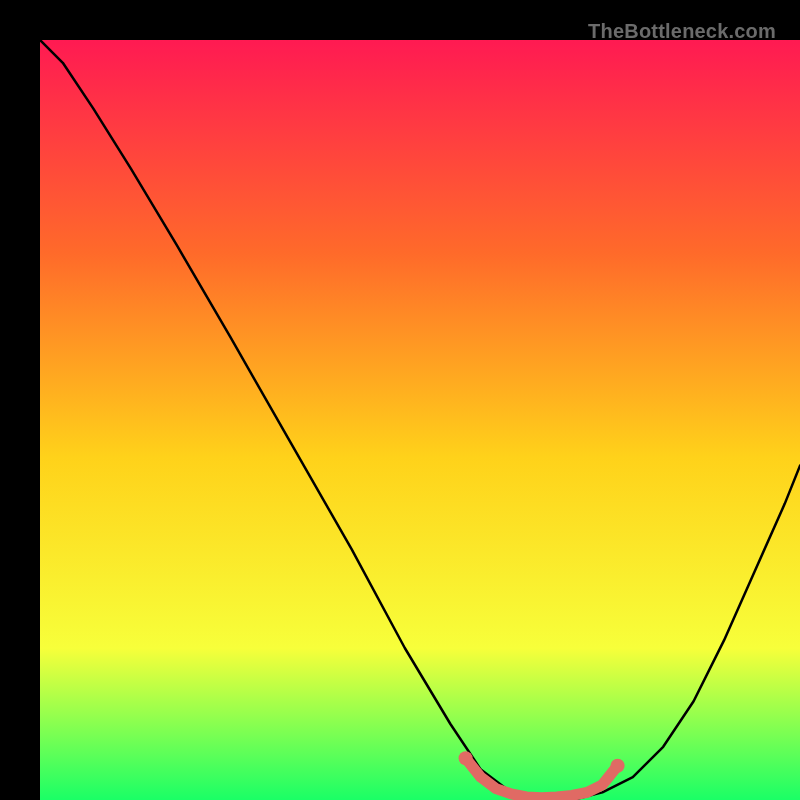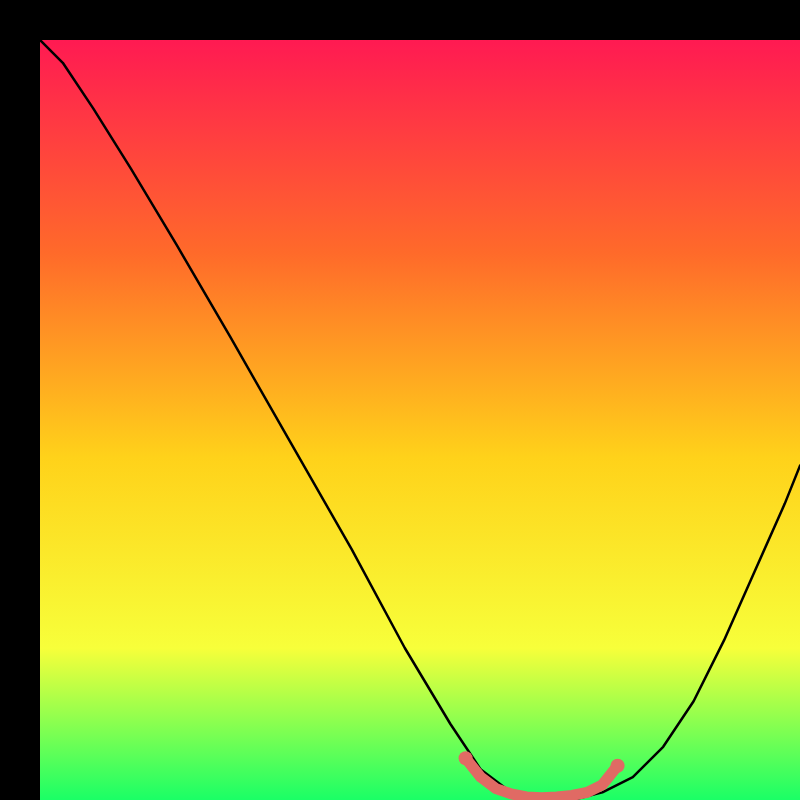--- a/index.html
+++ b/index.html
@@ -37,20 +37,21 @@
     height: 760px;
   }
   svg {
     display: block;
   }
 </style>
 </head>
 <body>
 
 <div class="frame">
+  <div class="watermark">TheBottleneck.com</div>
   <div class="plot-area">
     <svg id="chart-svg" width="760" height="760" viewBox="0 0 760 760" preserveAspectRatio="none">
       <defs>
         <linearGradient id="bg-grad" x1="0" y1="0" x2="0" y2="1">
           <stop id="g0" offset="0%" stop-color="#ff1a52"></stop>
           <stop id="g1" offset="28%" stop-color="#ff6a2a"></stop>
           <stop id="g2" offset="55%" stop-color="#ffd21a"></stop>
           <stop id="g3" offset="80%" stop-color="#f7ff3a"></stop>
           <stop id="g4" offset="100%" stop-color="#1aff66"></stop>
         </linearGradient>

